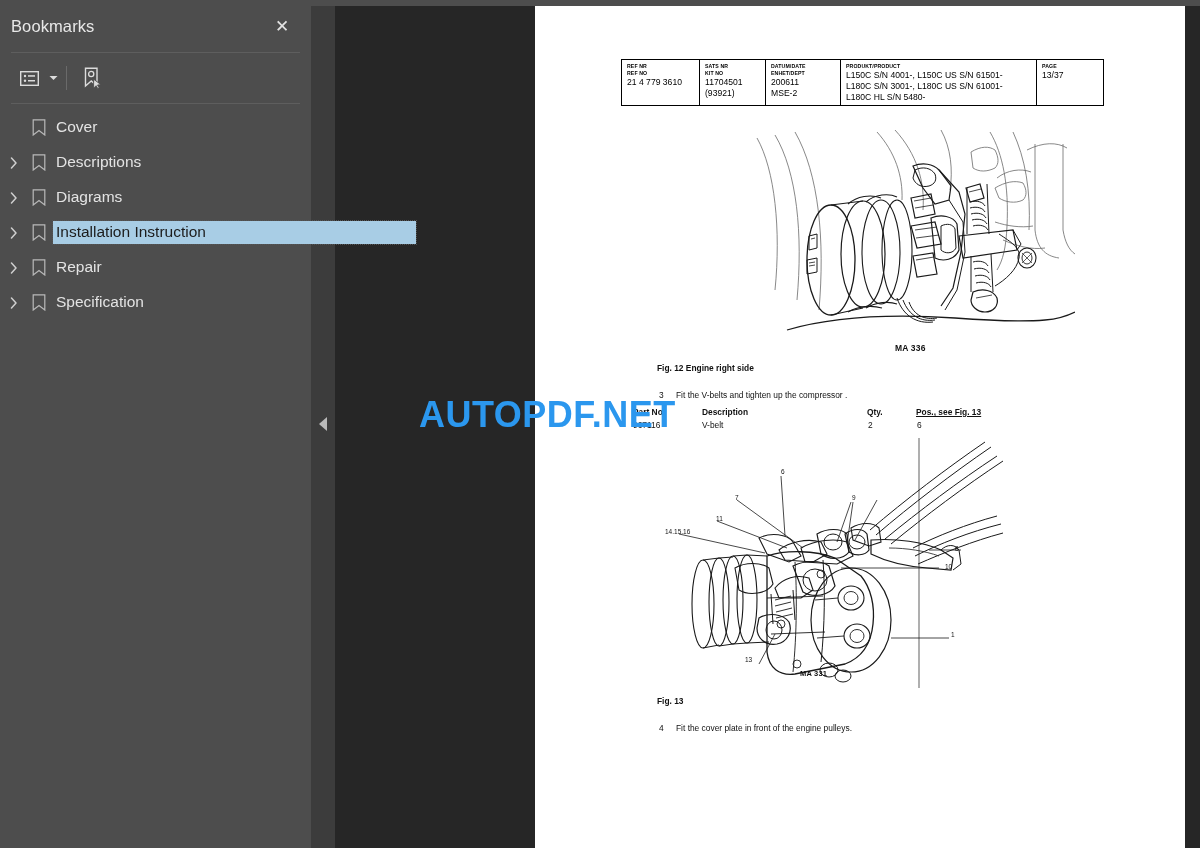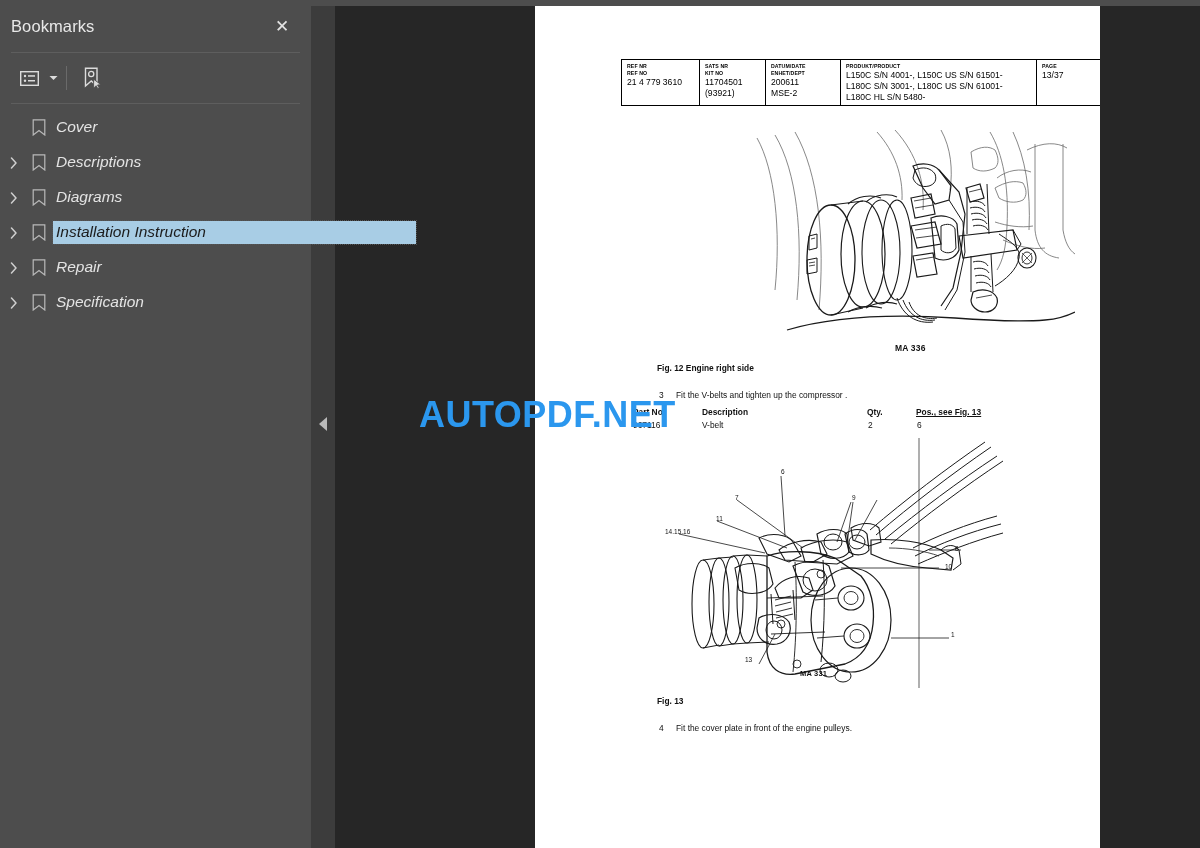--- a/index.html
+++ b/index.html
@@ -6,21 +6,21 @@
   * { box-sizing: border-box; }
   html, body {
     margin: 0; padding: 0;
     width: 1200px; height: 848px;
     overflow: hidden;
     background: #262626;
     font-family: "Liberation Sans", sans-serif;
   }
   #app {
     position: relative;
-    width: 1100px; height: 848px;
+    width: 1200px; height: 848px;
     display: flex;
     background: #000000;
   }
 
   
   .topstrip {
     position: absolute; top: 0; left: 0;
     width: 1200px; height: 6px;
     background: #4d4d4d;
     z-index: 40;
@@ -77,21 +77,20 @@
     display: flex; align-items: center; justify-content: center;
     cursor: pointer;
   }
   .tb-sep {
     width: 1px; height: 24px;
     background: #6a6a6a;
     margin: 0 9px 0 6px;
   }
   .sb-list {
     padding-top: 6px;
-    font-style: italic;
   }
   .bm-row {
     height: 35px;
     display: flex;
     align-items: center;
     padding-left: 3px;
     cursor: pointer;
     position: relative;
   }
   .bm-arrow {

